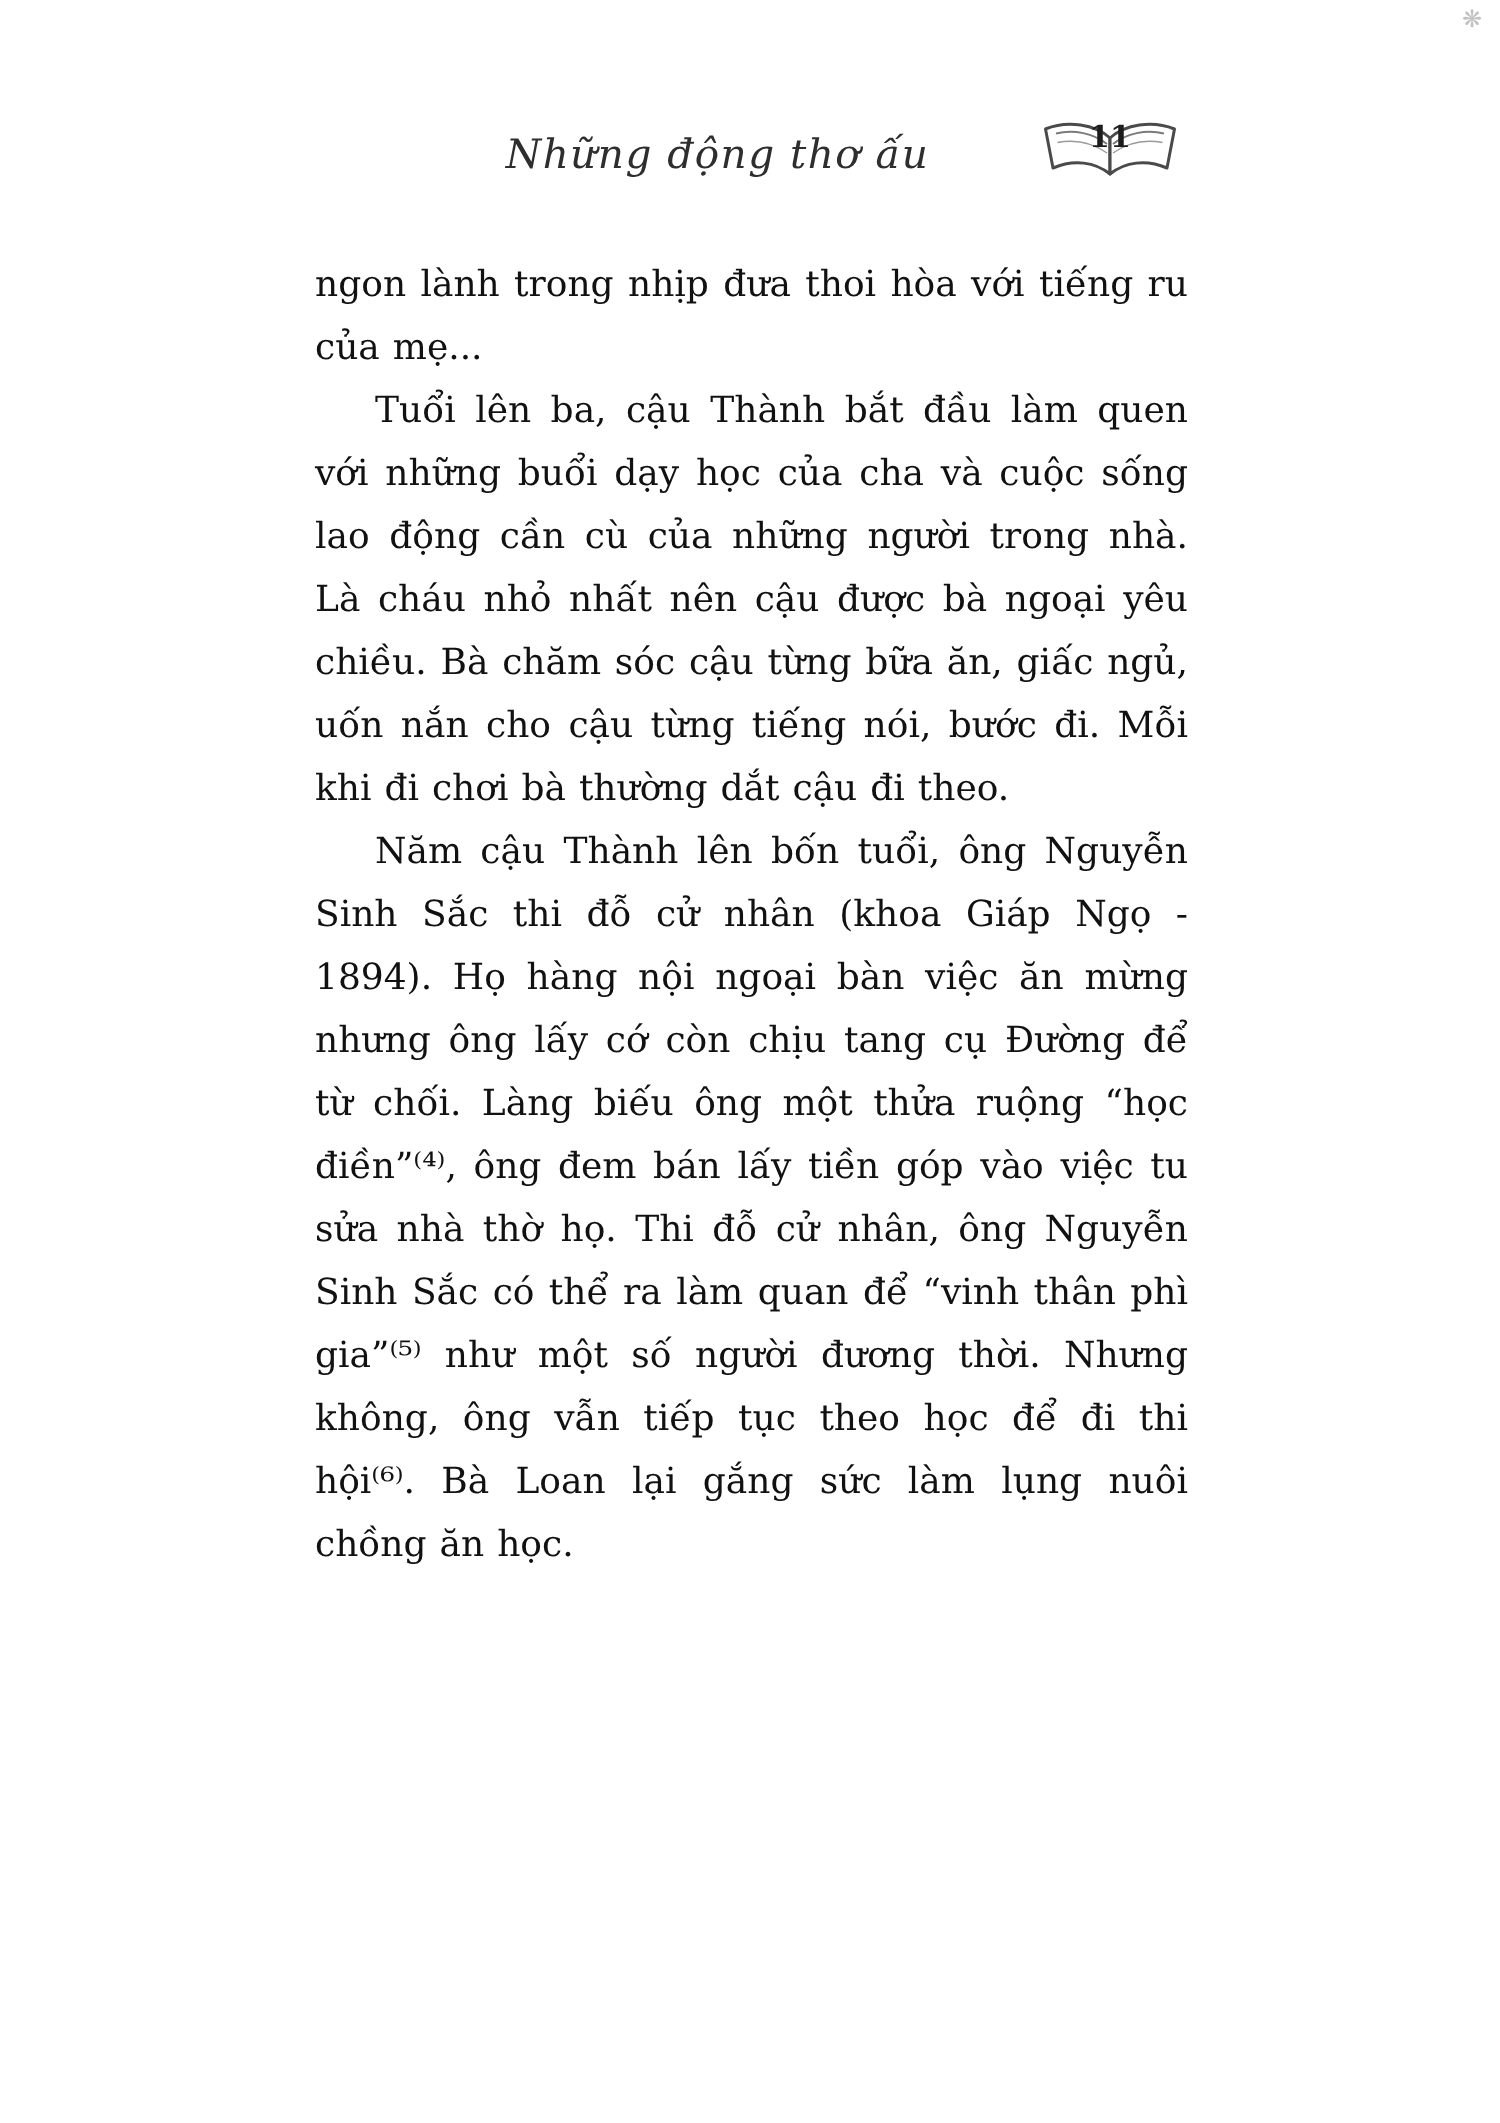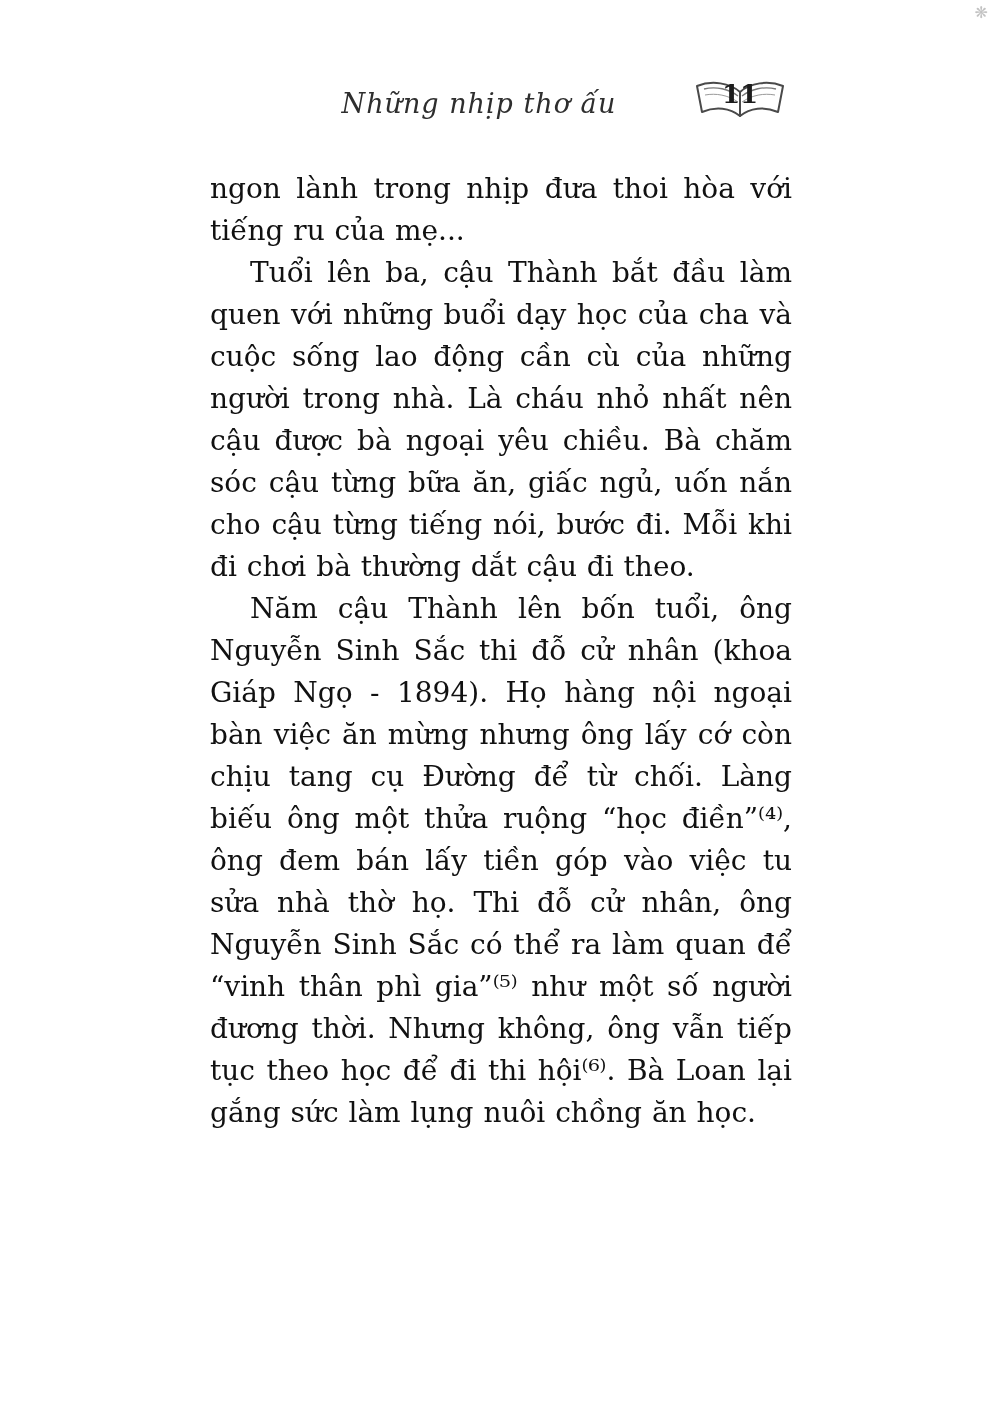--- a/index.html
+++ b/index.html
@@ -55,51 +55,51 @@
     top: 0;
     width: 96px;
     height: 50px;
   }
   .pagenum {
     position: absolute;
     left: 50%;
     top: 3px;
     transform: translateX(-50%);
     font-weight: bold;
-    font-size: 26px;
+    font-size: 20px;
     color: #1c1c1c;
   }
   .content {
     position: absolute;
     left: 210px;
     top: 168px;
     width: 582px;
     text-align: justify;
   }
   .content p {
     margin: 0;
     padding: 0;
-    font-size: 28px;
+    font-size: 24px;
     line-height: 42px;
     text-indent: 40px;
     word-spacing: 1px;
   }
   .content p.no-indent {
     text-indent: 0;
   }
 </style>
 </head>
 <body>
 
 <div class="page">
 
   <span class="corner-icon">❋</span>
 
   <div class="header">
-    <div class="running-title">Những nhịp thơ ấu</div>
+    <div class="running-title">Những động thơ ấu</div>
 
     <div class="pagenum-group">
       <svg class="book-svg" viewBox="0 0 96 50" xmlns="http://www.w3.org/2000/svg">
 
         <path d="M48 16 C 38 7, 20 4, 5 10 L 10 36 C 24 30, 38 32, 48 40 Z" fill="#ffffff" stroke="#4a4a4a" stroke-width="2" stroke-linejoin="round"></path>
 
         <path d="M48 16 C 58 7, 76 4, 91 10 L 86 36 C 72 30, 58 32, 48 40 Z" fill="#ffffff" stroke="#4a4a4a" stroke-width="2" stroke-linejoin="round"></path>
 
         <path d="M46 20 C 37 13, 24 10, 12 13" fill="none" stroke="#7a7a7a" stroke-width="1.3"></path>
         <path d="M46 26 C 36 19, 24 17, 13 19" fill="none" stroke="#9a9a9a" stroke-width="1"></path>

